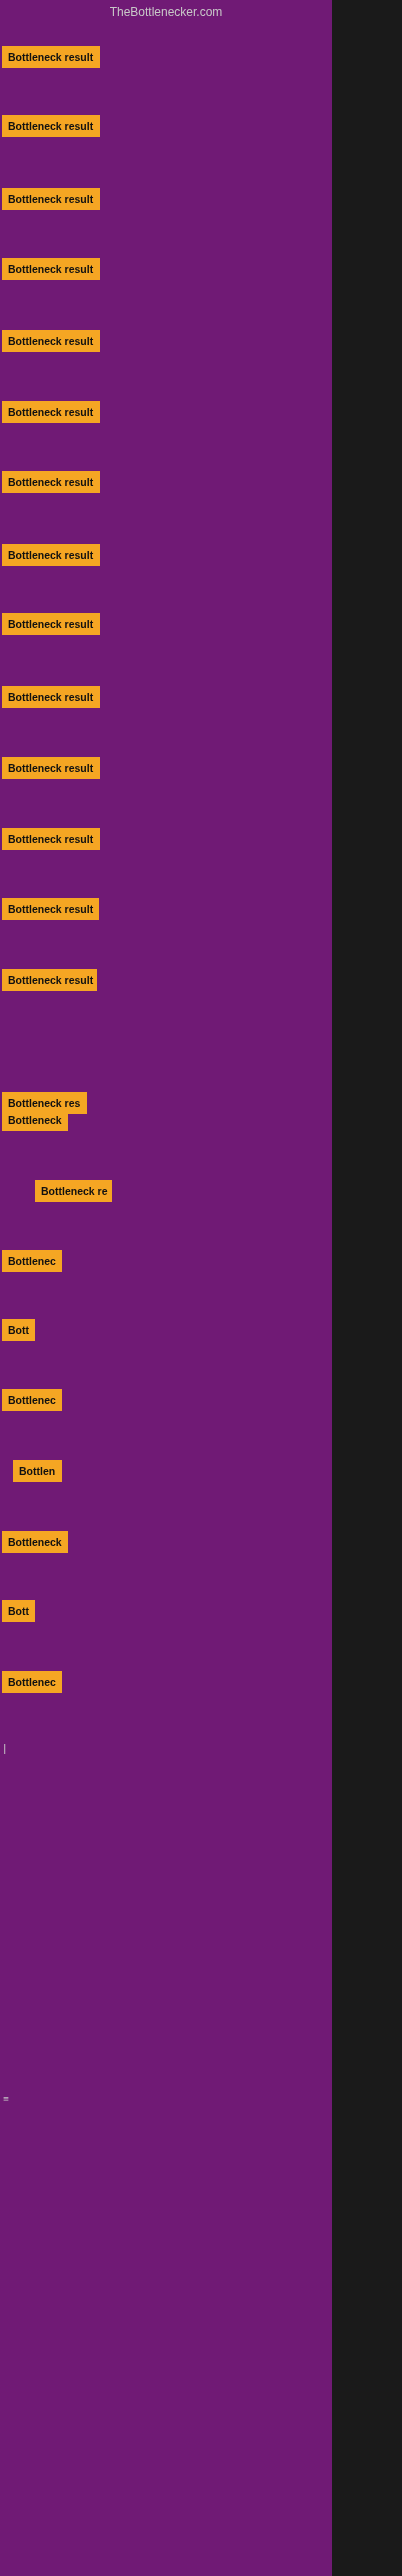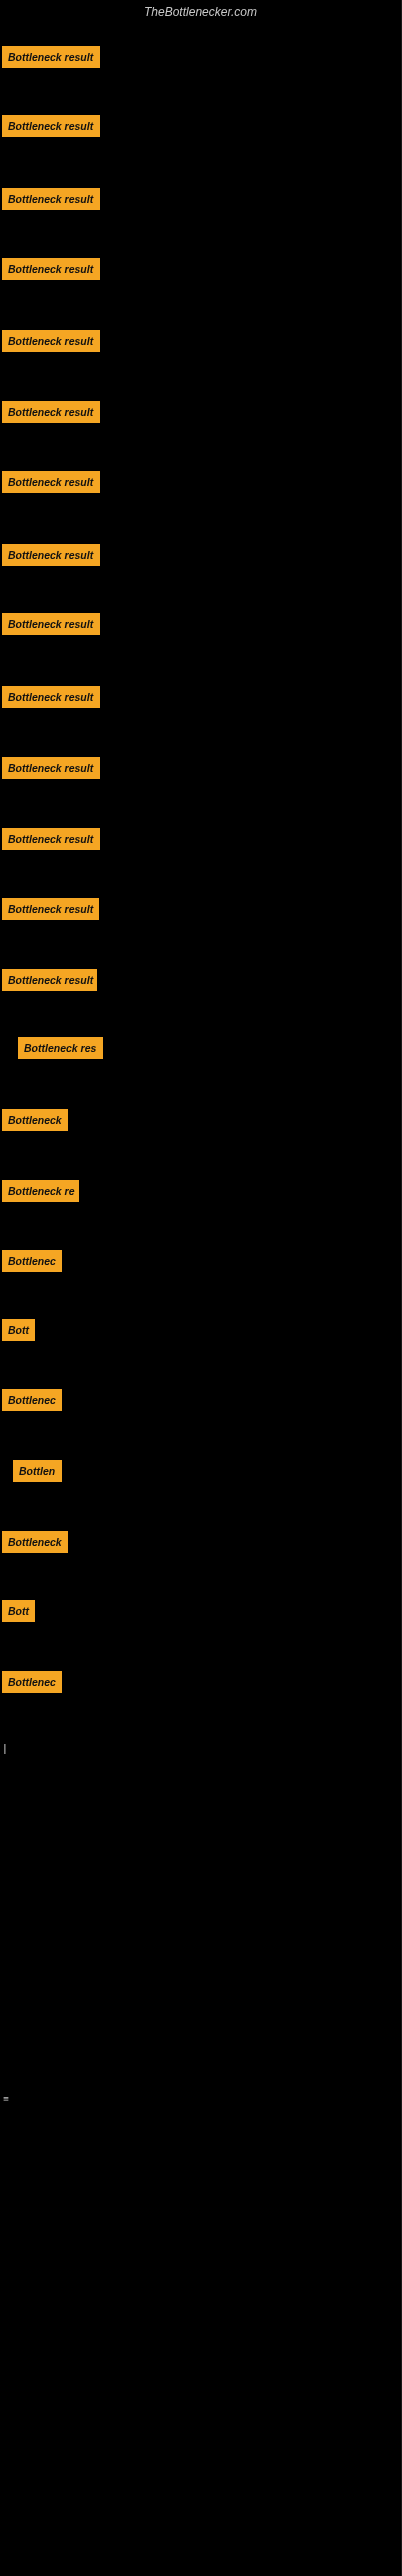--- a/index.html
+++ b/index.html
@@ -12,44 +12,44 @@
       width: 403px;
       min-height: 2576px;
       background-color: #1a1a1a;
       font-family: Arial, sans-serif;
       position: relative;
     }
   </style>
 </head>
 <body>
 
-<div style="position: relative; width: 401px; min-height: 2576px; background: #000000; font-style: italic;">
+<div style="position: relative; width: 332px; min-height: 2576px; background: #701a75;">
 
   <div style="text-align: center; color: #c8c8c8; font-size: 12px; padding: 4.8px 0 8px 0; font-family: Arial, sans-serif;">
     <span>TheBottlenecker.com</span>
   </div>
 
   <div id="rows-container">
   <div style="position: absolute; top: 46px; left: 1.6px;"><span style="display: inline-block; background-color: rgb(245, 166, 35); color: rgb(17, 17, 17); font-family: Arial, sans-serif; font-size: 10.5px; font-weight: bold; padding: 4.8px 6.4px; max-width: 105px; overflow: hidden; white-space: nowrap;">Bottleneck result</span></div>
       <div style="position: absolute; top: 115px; left: 1.6px;"><span style="display: inline-block; background-color: rgb(245, 166, 35); color: rgb(17, 17, 17); font-family: Arial, sans-serif; font-size: 10.5px; font-weight: bold; padding: 4.8px 6.4px; max-width: 105px; overflow: hidden; white-space: nowrap;">Bottleneck result</span></div>
       <div style="position: absolute; top: 188px; left: 1.6px;"><span style="display: inline-block; background-color: rgb(245, 166, 35); color: rgb(17, 17, 17); font-family: Arial, sans-serif; font-size: 10.5px; font-weight: bold; padding: 4.8px 6.4px; max-width: 105px; overflow: hidden; white-space: nowrap;">Bottleneck result</span></div>
       <div style="position: absolute; top: 258px; left: 1.6px;"><span style="display: inline-block; background-color: rgb(245, 166, 35); color: rgb(17, 17, 17); font-family: Arial, sans-serif; font-size: 10.5px; font-weight: bold; padding: 4.8px 6.4px; max-width: 105px; overflow: hidden; white-space: nowrap;">Bottleneck result</span></div>
       <div style="position: absolute; top: 330px; left: 1.6px;"><span style="display: inline-block; background-color: rgb(245, 166, 35); color: rgb(17, 17, 17); font-family: Arial, sans-serif; font-size: 10.5px; font-weight: bold; padding: 4.8px 6.4px; max-width: 105px; overflow: hidden; white-space: nowrap;">Bottleneck result</span></div>
       <div style="position: absolute; top: 401px; left: 1.6px;"><span style="display: inline-block; background-color: rgb(245, 166, 35); color: rgb(17, 17, 17); font-family: Arial, sans-serif; font-size: 10.5px; font-weight: bold; padding: 4.8px 6.4px; max-width: 103px; overflow: hidden; white-space: nowrap;">Bottleneck result</span></div>
       <div style="position: absolute; top: 471px; left: 1.6px;"><span style="display: inline-block; background-color: rgb(245, 166, 35); color: rgb(17, 17, 17); font-family: Arial, sans-serif; font-size: 10.5px; font-weight: bold; padding: 4.8px 6.4px; max-width: 103px; overflow: hidden; white-space: nowrap;">Bottleneck result</span></div>
       <div style="position: absolute; top: 544px; left: 1.6px;"><span style="display: inline-block; background-color: rgb(245, 166, 35); color: rgb(17, 17, 17); font-family: Arial, sans-serif; font-size: 10.5px; font-weight: bold; padding: 4.8px 6.4px; max-width: 103px; overflow: hidden; white-space: nowrap;">Bottleneck result</span></div>
       <div style="position: absolute; top: 613px; left: 1.6px;"><span style="display: inline-block; background-color: rgb(245, 166, 35); color: rgb(17, 17, 17); font-family: Arial, sans-serif; font-size: 10.5px; font-weight: bold; padding: 4.8px 6.4px; max-width: 103px; overflow: hidden; white-space: nowrap;">Bottleneck result</span></div>
       <div style="position: absolute; top: 686px; left: 1.6px;"><span style="display: inline-block; background-color: rgb(245, 166, 35); color: rgb(17, 17, 17); font-family: Arial, sans-serif; font-size: 10.5px; font-weight: bold; padding: 4.8px 6.4px; max-width: 101px; overflow: hidden; white-space: nowrap;">Bottleneck result</span></div>
       <div style="position: absolute; top: 757px; left: 1.6px;"><span style="display: inline-block; background-color: rgb(245, 166, 35); color: rgb(17, 17, 17); font-family: Arial, sans-serif; font-size: 10.5px; font-weight: bold; padding: 4.8px 6.4px; max-width: 100px; overflow: hidden; white-space: nowrap;">Bottleneck result</span></div>
       <div style="position: absolute; top: 828px; left: 1.6px;"><span style="display: inline-block; background-color: rgb(245, 166, 35); color: rgb(17, 17, 17); font-family: Arial, sans-serif; font-size: 10.5px; font-weight: bold; padding: 4.8px 6.4px; max-width: 98px; overflow: hidden; white-space: nowrap;">Bottleneck result</span></div>
       <div style="position: absolute; top: 898px; left: 1.6px;"><span style="display: inline-block; background-color: rgb(245, 166, 35); color: rgb(17, 17, 17); font-family: Arial, sans-serif; font-size: 10.5px; font-weight: bold; padding: 4.8px 6.4px; max-width: 97px; overflow: hidden; white-space: nowrap;">Bottleneck result</span></div>
       <div style="position: absolute; top: 969px; left: 1.6px;"><span style="display: inline-block; background-color: rgb(245, 166, 35); color: rgb(17, 17, 17); font-family: Arial, sans-serif; font-size: 10.5px; font-weight: bold; padding: 4.8px 6.4px; max-width: 95px; overflow: hidden; white-space: nowrap;">Bottleneck result</span></div>
-      <div style="position: absolute; top: 1037px; left: 1.6px; margin-left: 16px;"><span style="display: inline-block; background-color: rgb(245, 166, 35); color: rgb(17, 17, 17); font-family: Arial, sans-serif; font-size: 10.5px; font-weight: bold; padding: 4.8px 6.4px; max-width: 87px; overflow: hidden; white-space: nowrap;">Bottleneck res</span></div>
+      <div style="position: absolute; top: 1092px; left: 1.6px;"><span style="display: inline-block; background-color: rgb(245, 166, 35); color: rgb(17, 17, 17); font-family: Arial, sans-serif; font-size: 10.5px; font-weight: bold; padding: 4.8px 6.4px; max-width: 87px; overflow: hidden; white-space: nowrap;">Bottleneck res</span></div>
       <div style="position: absolute; top: 1109px; left: 1.6px;"><span style="display: inline-block; background-color: rgb(245, 166, 35); color: rgb(17, 17, 17); font-family: Arial, sans-serif; font-size: 10.5px; font-weight: bold; padding: 4.8px 6.4px; max-width: 66px; overflow: hidden; white-space: nowrap;">Bottleneck</span></div>
-      <div style="position: absolute; top: 1180px; left: 1.6px;"><span style="display: inline-block; background-color: rgb(245, 166, 35); color: rgb(17, 17, 17); font-family: Arial, sans-serif; font-size: 10.5px; font-weight: bold; padding: 4.8px 6.4px; max-width: 77px; overflow: hidden; white-space: nowrap;">Bottleneck re</span></div>
+      <div style="position: absolute; top: 1180px; left: 1.6px;"><span style="display: inline-block; background-color: rgb(245, 166, 35); color: rgb(17, 17, 17); font-family: Arial, sans-serif; font-size: 10.5px; font-weight: bold; padding: 4.8px 6.4px; max-width: 77px; overflow: hidden; white-space: nowrap; margin-left: 33px;">Bottleneck re</span></div>
       <div style="position: absolute; top: 1250px; left: 1.6px;"><span style="display: inline-block; background-color: rgb(245, 166, 35); color: rgb(17, 17, 17); font-family: Arial, sans-serif; font-size: 10.5px; font-weight: bold; padding: 4.8px 6.4px; max-width: 60px; overflow: hidden; white-space: nowrap;">Bottlenec</span></div>
       <div style="position: absolute; top: 1319px; left: 1.6px;"><span style="display: inline-block; background-color: rgb(245, 166, 35); color: rgb(17, 17, 17); font-family: Arial, sans-serif; font-size: 10.5px; font-weight: bold; padding: 4.8px 6.4px; max-width: 34px; overflow: hidden; white-space: nowrap;">Bott</span></div>
       <div style="position: absolute; top: 1389px; left: 1.6px;"><span style="display: inline-block; background-color: rgb(245, 166, 35); color: rgb(17, 17, 17); font-family: Arial, sans-serif; font-size: 10.5px; font-weight: bold; padding: 4.8px 6.4px; max-width: 60px; overflow: hidden; white-space: nowrap;">Bottlenec</span></div>
       <div style="position: absolute; top: 1460px; left: 1.6px; padding-left: 11px;"><span style="display: inline-block; background-color: rgb(245, 166, 35); color: rgb(17, 17, 17); font-family: Arial, sans-serif; font-size: 10.5px; font-weight: bold; padding: 4.8px 6.4px; max-width: 50px; overflow: hidden; white-space: nowrap;">Bottlen</span></div>
       <div style="position: absolute; top: 1531px; left: 1.6px;"><span style="display: inline-block; background-color: rgb(245, 166, 35); color: rgb(17, 17, 17); font-family: Arial, sans-serif; font-size: 10.5px; font-weight: bold; padding: 4.8px 6.4px; max-width: 66px; overflow: hidden; white-space: nowrap;">Bottleneck</span></div>
       <div style="position: absolute; top: 1600px; left: 1.6px;"><span style="display: inline-block; background-color: rgb(245, 166, 35); color: rgb(17, 17, 17); font-family: Arial, sans-serif; font-size: 10.5px; font-weight: bold; padding: 4.8px 6.4px; max-width: 34px; overflow: hidden; white-space: nowrap;">Bott</span></div>
       <div style="position: absolute; top: 1671px; left: 1.6px;"><span style="display: inline-block; background-color: rgb(245, 166, 35); color: rgb(17, 17, 17); font-family: Arial, sans-serif; font-size: 10.5px; font-weight: bold; padding: 4.8px 6.4px; max-width: 60px; overflow: hidden; white-space: nowrap;">Bottlenec</span></div>
     </div>
 
   <div style="position: absolute; top: 1742px; left: 3.2px; color: #c8c8c8; font-size: 11.3px;">|</div>

